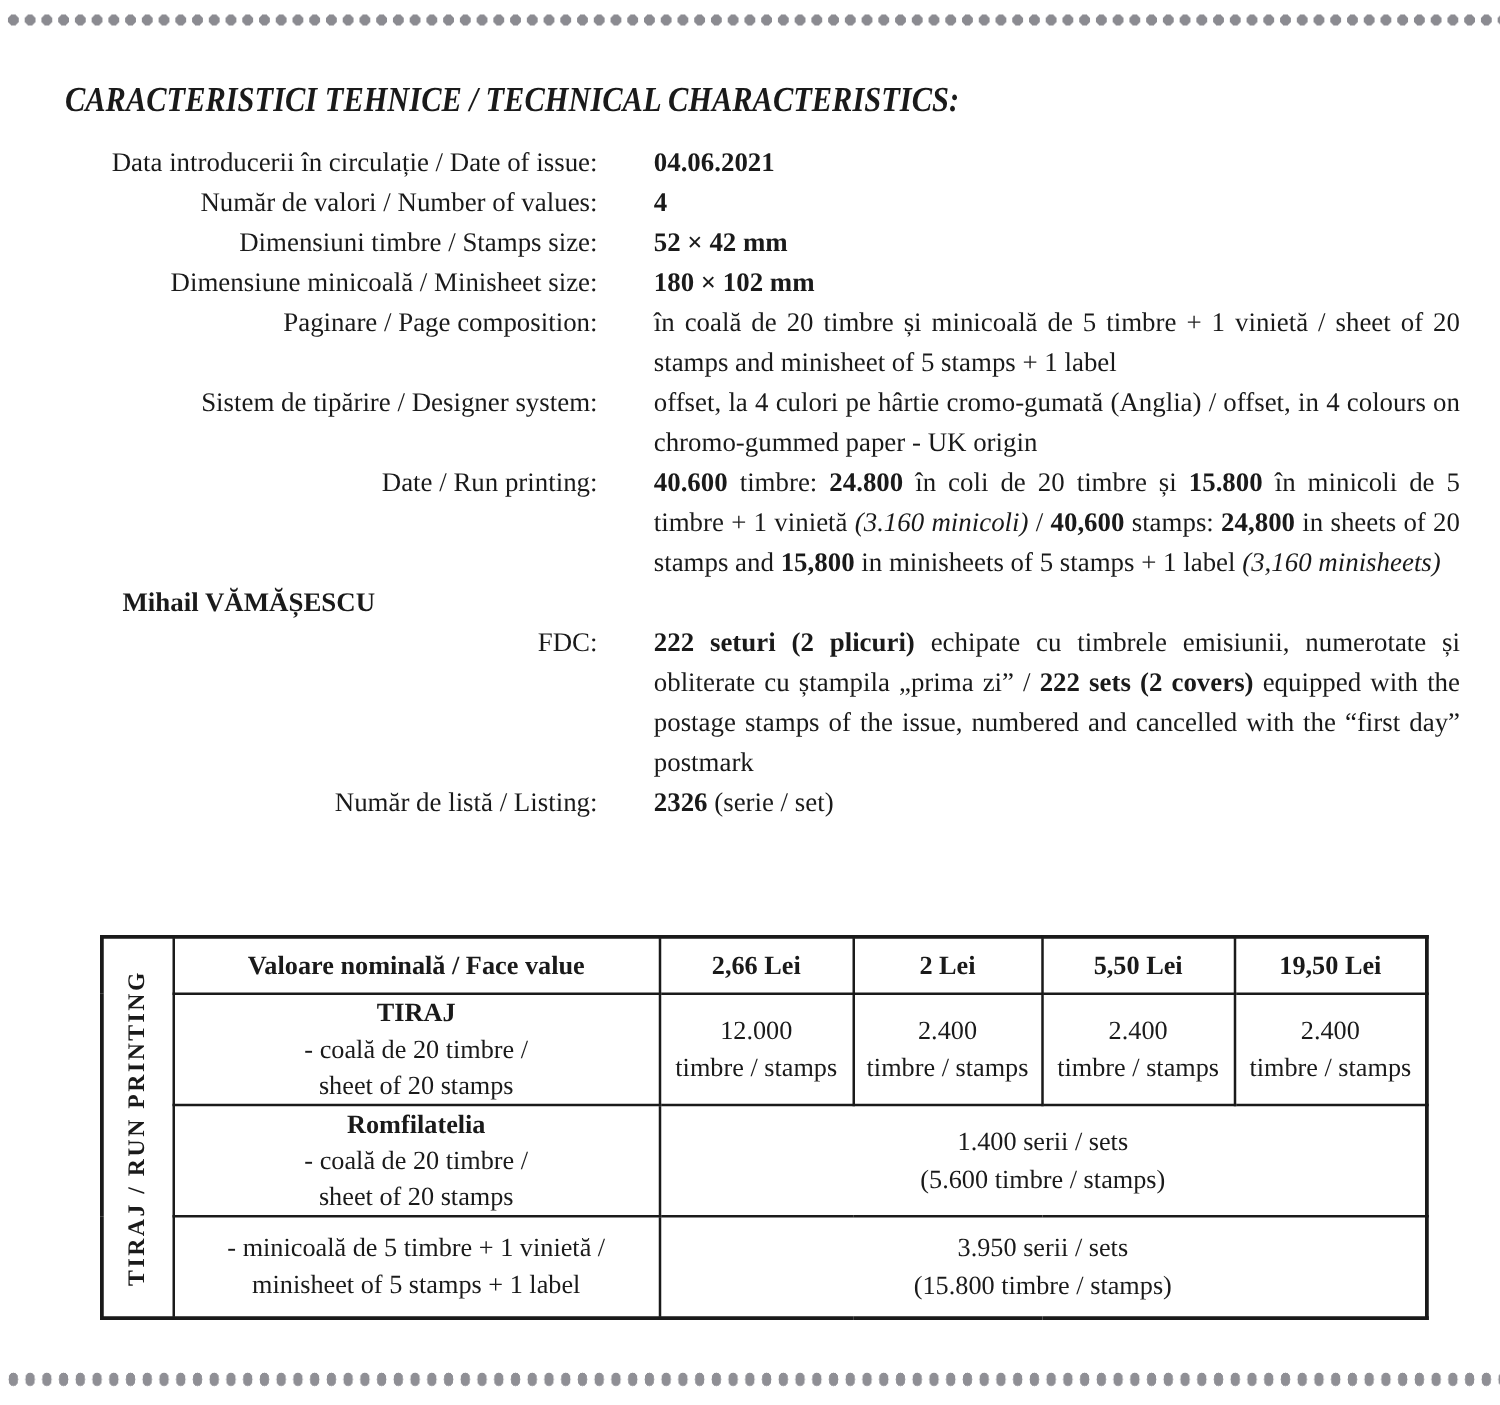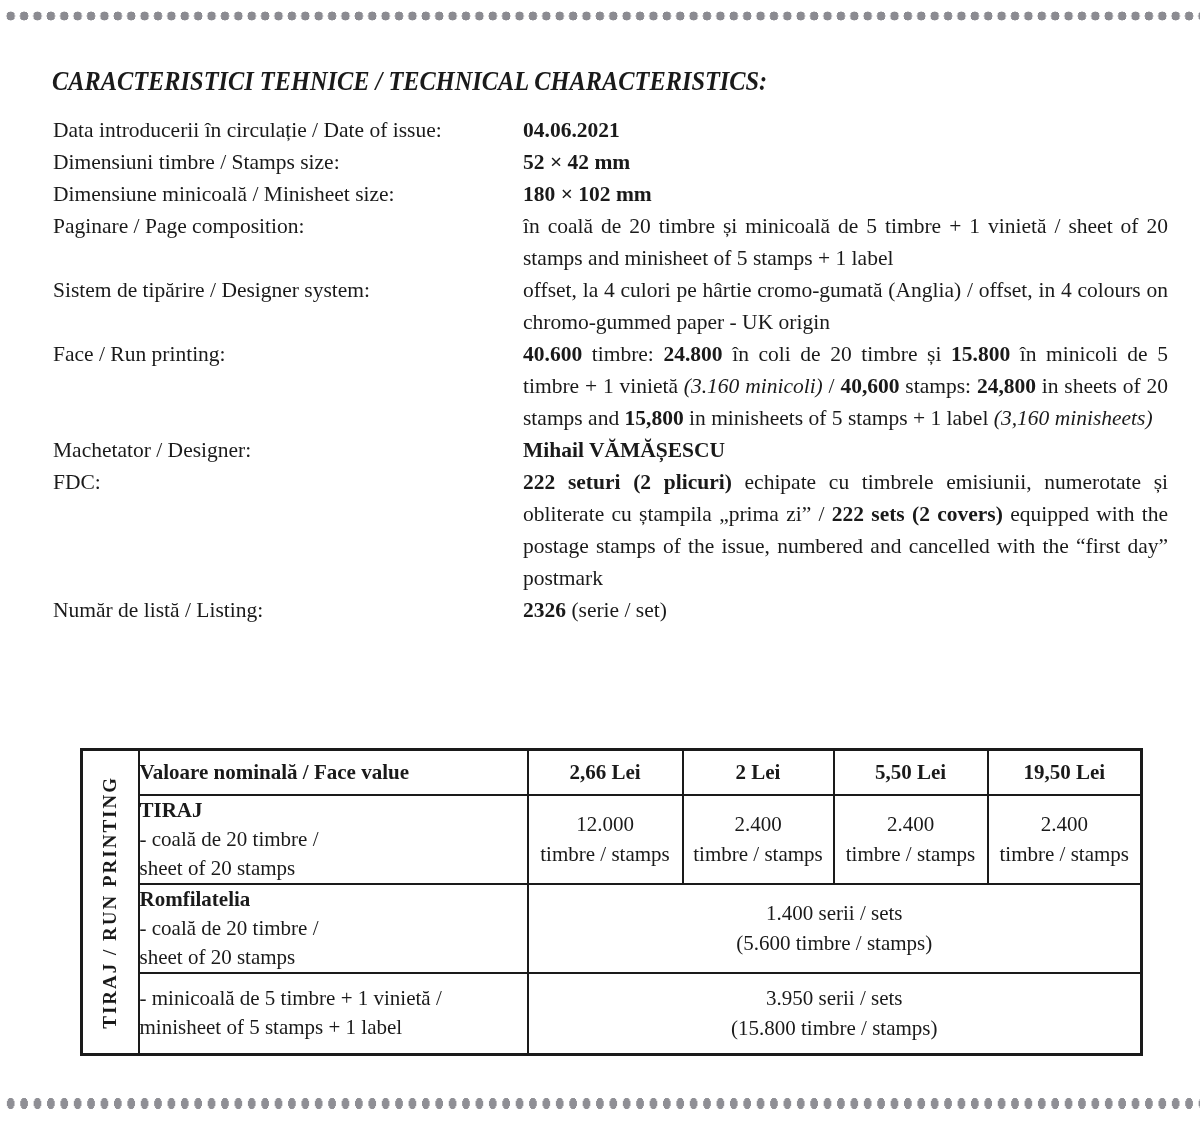--- a/index.html
+++ b/index.html
@@ -52,21 +52,21 @@
     top: 114px;
     left: 53px;
     width: 1115px;
     font-size: 21.5px;
     line-height: 32px;
   }
   .spec-row { display: flex; }
   .spec-label {
     width: 425px;
     flex: 0 0 425px;
-    text-align: left;
+    text-align: right;
   }
   .spec-value {
     margin-left: 45px;
     flex: 1 1 auto;
     text-align: justify;
   }
   .spec-value span.b { font-weight: bold; }
   .spec-value span.i { font-style: italic; }
   
   .run-table-wrap {
@@ -77,20 +77,21 @@
   table.run-table {
     border-collapse: collapse;
     table-layout: fixed;
     width: 1060px;
     font-size: 21px;
   }
   table.run-table td {
     border: 2px solid #1a1a1a;
     padding: 0;
     vertical-align: middle;
+    text-align: center;
   }
   table.run-table { border: 3px solid #1a1a1a; }
   td.side-cell {
     text-align: center;
   }
   .vertical-label {
     writing-mode: vertical-rl;
     transform: rotate(180deg);
     font-weight: bold;
     font-size: 19px;
@@ -133,41 +134,44 @@
   <div class="dots dots-top"></div>
 
   <h1 class="page-title">CARACTERISTICI TEHNICE / TECHNICAL CHARACTERISTICS:</h1>
 
   <div class="spec-list">
     <div class="spec-row">
       <div class="spec-label">Data introducerii în circulație / Date of issue:</div>
       <div class="spec-value"><span class="b">04.06.2021</span></div>
     </div>
     <div class="spec-row">
+      <div class="spec-label">Număr de valori / Number of values:</div>
+      <div class="spec-value"><span class="b">4</span></div>
+    </div>
+    <div class="spec-row">
       <div class="spec-label">Dimensiuni timbre / Stamps size:</div>
       <div class="spec-value"><span class="b">52 × 42 mm</span></div>
     </div>
     <div class="spec-row">
       <div class="spec-label">Dimensiune minicoală / Minisheet size:</div>
       <div class="spec-value"><span class="b">180 × 102 mm</span></div>
     </div>
     <div class="spec-row">
       <div class="spec-label">Paginare / Page composition:</div>
       <div class="spec-value"><span>în coală de 20 timbre și minicoală de 5 timbre + 1 vinietă / sheet of 20 stamps and minisheet of 5 stamps + 1 label</span></div>
     </div>
     <div class="spec-row">
       <div class="spec-label">Sistem de tipărire / Designer system:</div>
       <div class="spec-value"><span>offset, la 4 culori pe hârtie cromo-gumată (Anglia) / offset, in 4 colours on chromo-gummed paper - UK origin</span></div>
     </div>
     <div class="spec-row">
-      <div class="spec-label">Face / Run printing:</div>
+      <div class="spec-label">Date / Run printing:</div>
       <div class="spec-value"><span class="b">40.600</span><span> timbre: </span><span class="b">24.800</span><span> în coli de 20 timbre și </span><span class="b">15.800</span><span> în minicoli de 5 timbre + 1 vinietă </span><span class="i">(3.160 minicoli)</span><span> / </span><span class="b">40,600</span><span> stamps: </span><span class="b">24,800</span><span> in sheets of 20 stamps and </span><span class="b">15,800</span><span> in minisheets of 5 stamps + 1 label </span><span class="i">(3,160 minisheets)</span></div>
     </div>
     <div class="spec-row">
-      <div class="spec-label">Machetator / Designer:</div>
       <div class="spec-value"><span class="b">Mihail VĂMĂȘESCU</span></div>
     </div>
     <div class="spec-row">
       <div class="spec-label">FDC:</div>
       <div class="spec-value"><span class="b">222 seturi (2 plicuri)</span><span> echipate cu timbrele emisiunii, numerotate și obliterate cu ștampila „prima zi” / </span><span class="b">222 sets (2 covers)</span><span> equipped with the postage stamps of the issue, numbered and cancelled with the “first day” postmark</span></div>
     </div>
     <div class="spec-row">
       <div class="spec-label">Număr de listă / Listing:</div>
       <div class="spec-value"><span class="b">2326</span><span> (serie / set)</span></div>
     </div>

